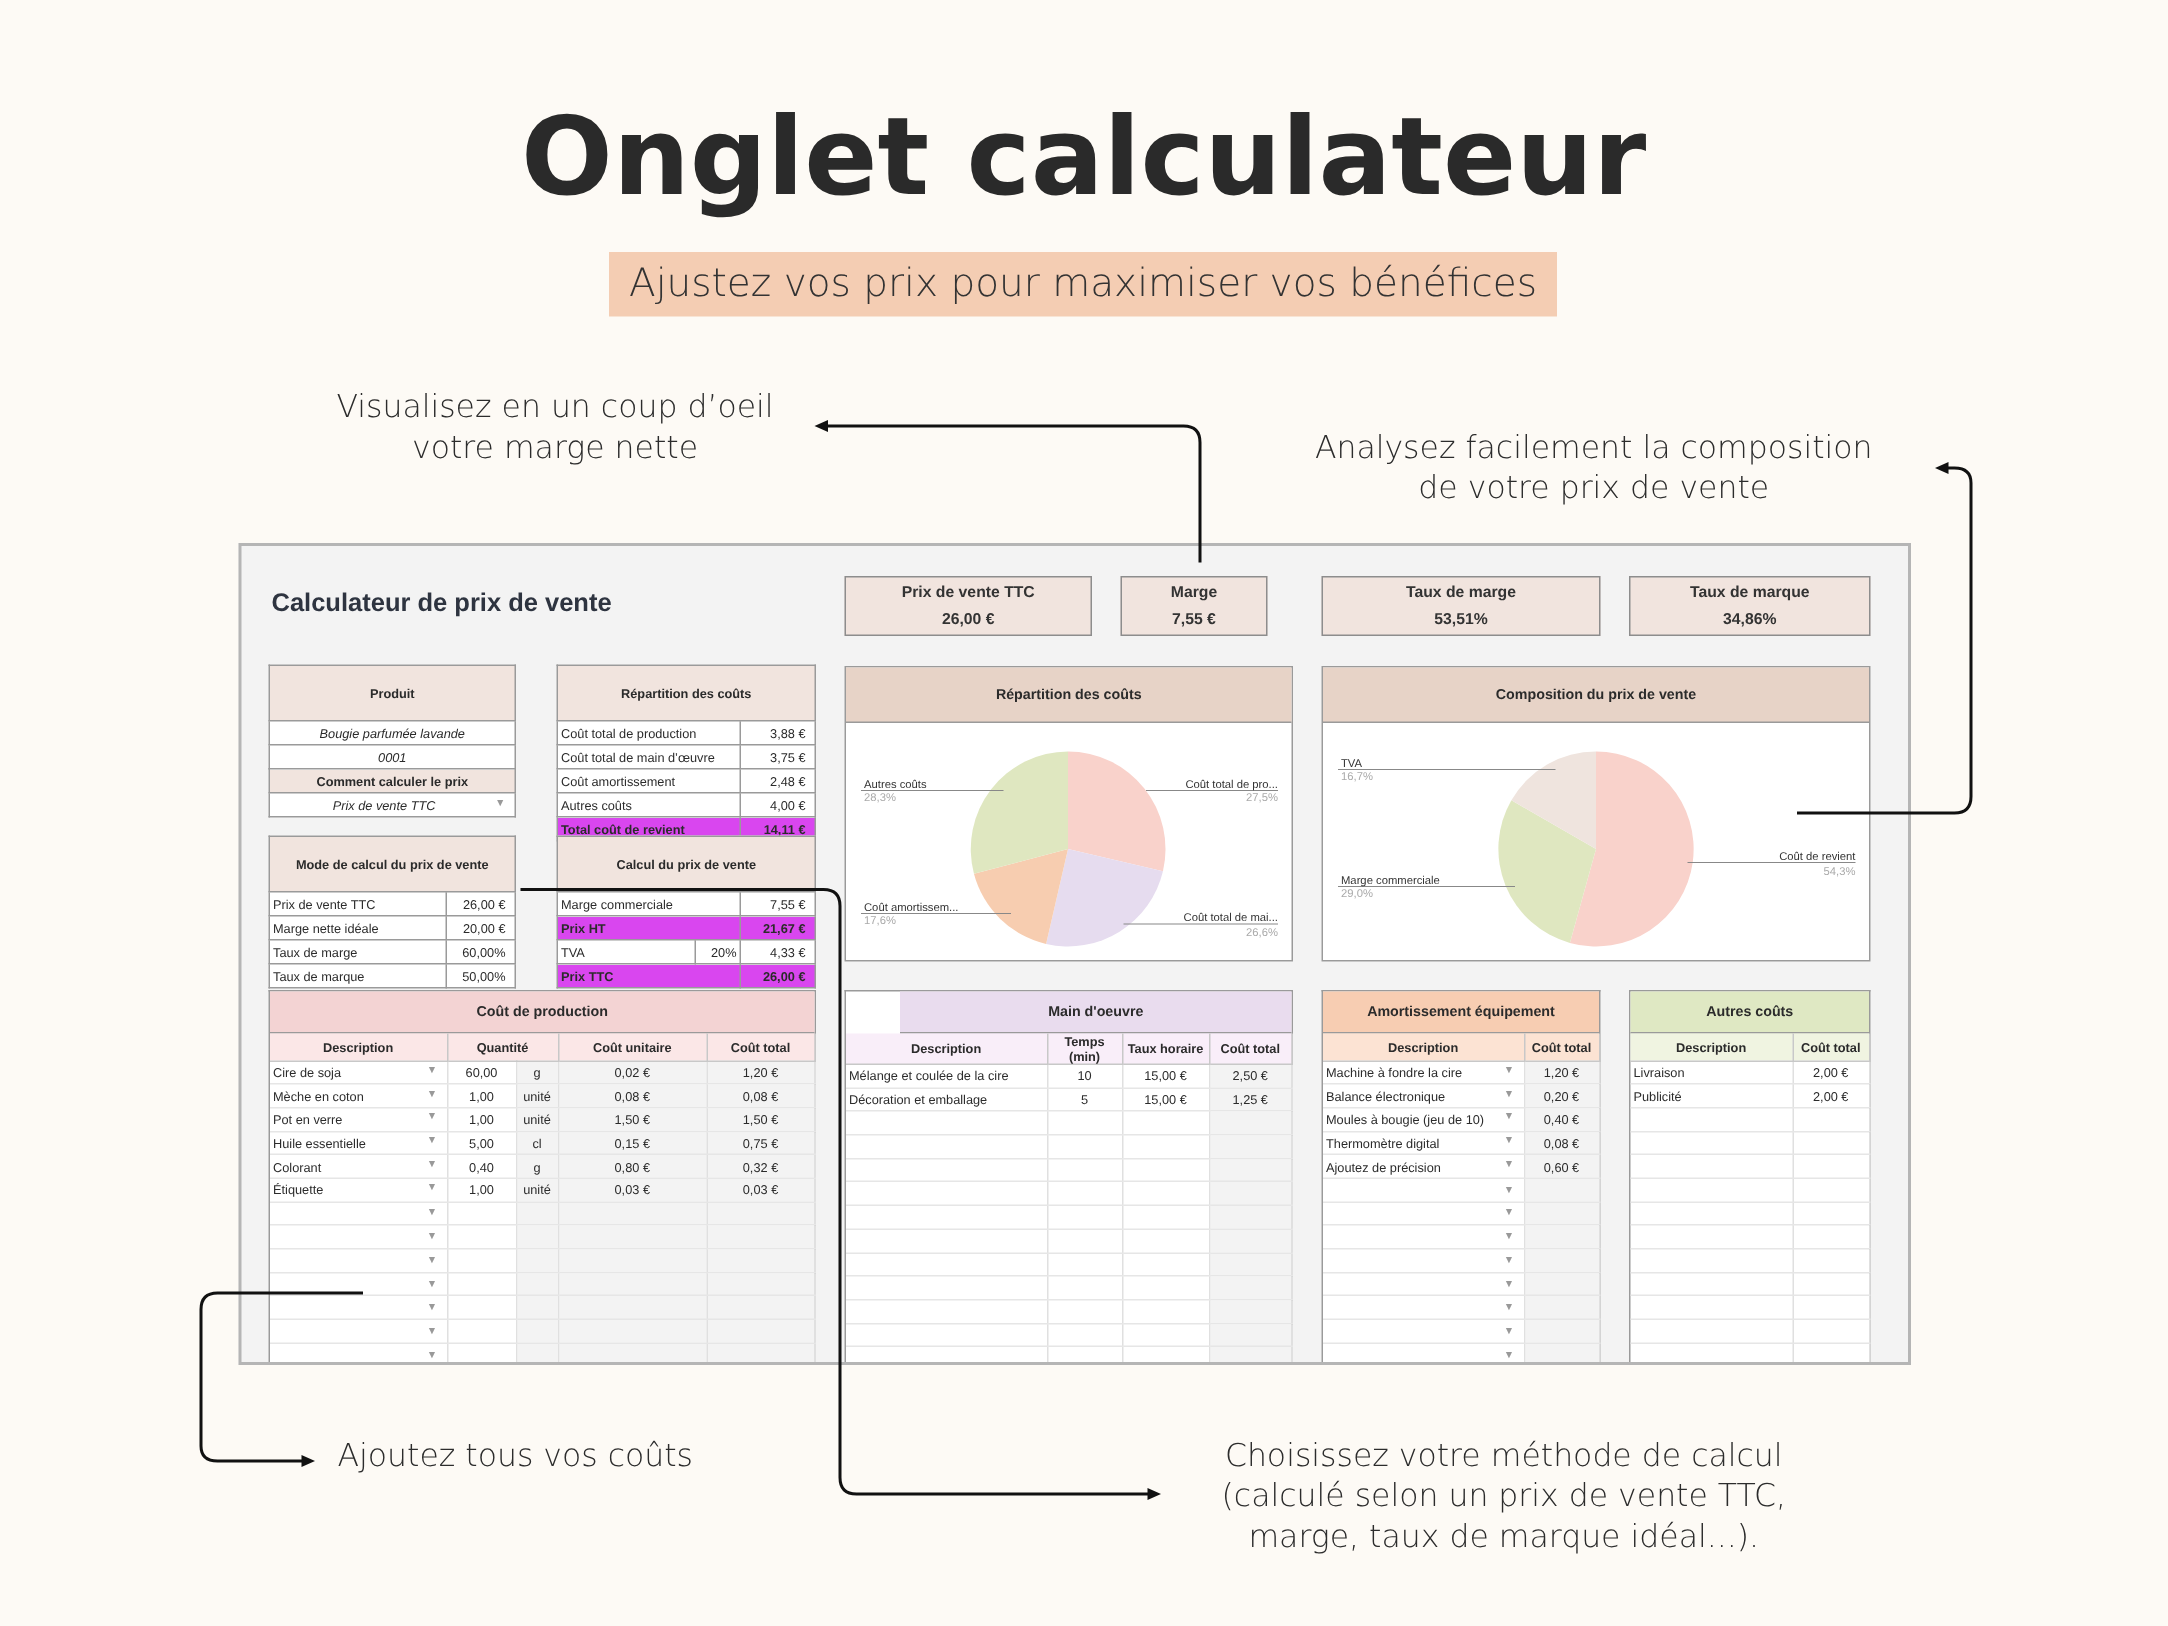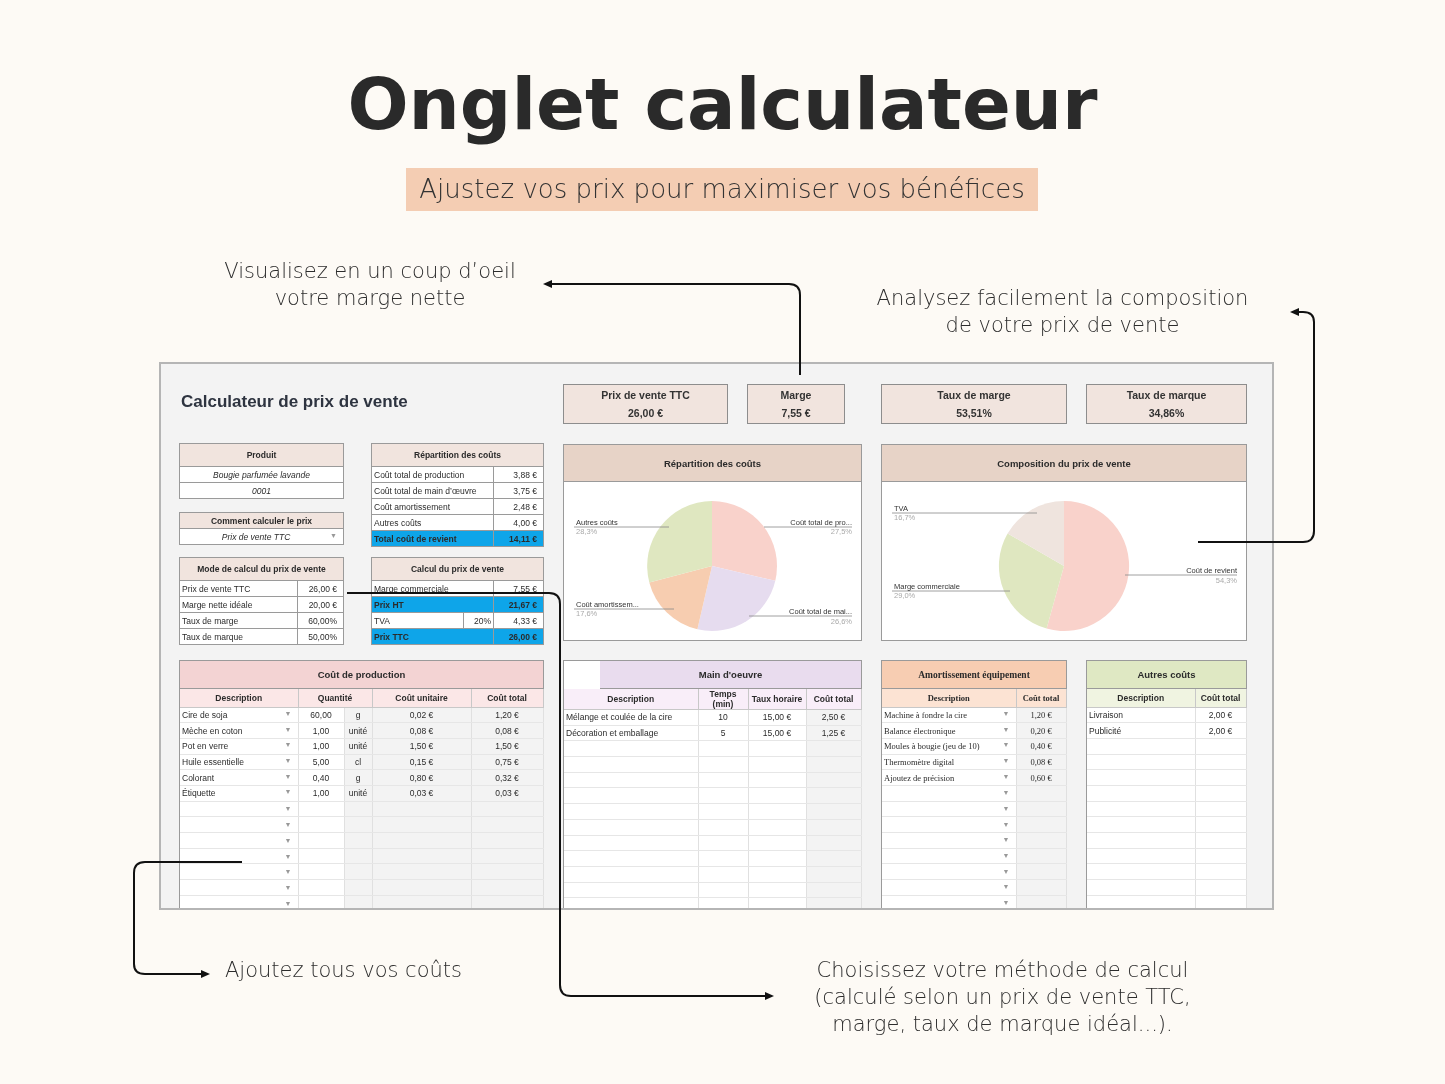--- a/index.html
+++ b/index.html
@@ -15,24 +15,24 @@
 
   .sheet { position: absolute; left: 159px; top: 362px; width: 1115px; height: 548px; background: #f3f3f3; border: 2px solid #b5b5b5; overflow: hidden; font-family: "Liberation Sans", sans-serif; }
   .sheet-title { position: absolute; left: 20px; top: 28px; font-size: 17px; font-weight: bold; color: #2e3440; }
 
   .kpi { position: absolute; top: 20px; height: 40px; background: #f1e4de; border: 1px solid #8d8d8d; text-align: center; font-size: 10.5px; font-weight: bold; color: #333; }
   .kpi .k-label { display: block; margin-top: 4px; }
   .kpi .k-val { display: block; margin-top: 6px; }
 
   table.box { position: absolute; border-collapse: collapse; font-size: 8.5px; background: #fff; }
   table.box td, table.box th { border: 1px solid #9a9a9a; height: 16px; padding: 0 2px; white-space: nowrap; overflow: hidden; }
-  table.box th { background: #f1e4de; font-weight: bold; height: 23px; text-align: center; }
+  table.box th { background: #f1e4de; font-weight: bold; height: 37px; text-align: center; }
   table.box td.num { text-align: right; padding-right: 6px; }
   table.box td.italic { font-style: italic; text-align: center; }
-  table.box tr.total td { background: #0ea5e9; font-weight: bold; }
+  table.box tr.total td { background: #d946ef; font-weight: bold; }
   .caret { float: right; color: #999; font-size: 7px; margin-right: 4px; }
 
   .chart { position: absolute; top: 80px; height: 197px; background: #fff; border: 1px solid #9a9a9a; }
   .chart .c-head { height: 37px; line-height: 37px; background: #e7d3c7; text-align: center; font-size: 9.5px; font-weight: bold; border-bottom: 1px solid #9a9a9a; }
   .chart svg { position: absolute; left: 0; top: 38px; }
 
   .tbl { position: absolute; top: 296px; background: #fff; border: 1px solid #9a9a9a; border-bottom: none; font-size: 8.5px; }
   .tbl .t-head { height: 28px; line-height: 28px; text-align: center; font-weight: bold; font-size: 9.5px; border-bottom: 1px solid #9a9a9a; }
   .tbl table { border-collapse: collapse; width: 100%; table-layout: fixed; }
   .tbl th { height: 18px; font-weight: bold; border-right: 1px solid #c8c8c8; border-bottom: 1px solid #c8c8c8; text-align: center; }
@@ -448,21 +448,21 @@
           <tr>
             <td></td>
             <td class="c"></td>
             <td class="c"></td>
             <td class="c grey"></td>
           </tr>
         </tbody>
     </table>
   </div>
 
-  <div class="tbl" style="left:720px; width:186px; height:252px;font-family:Liberation Serif, serif;">
+  <div class="tbl" style="left:720px; width:186px; height:252px;">
     <div class="t-head" style="background:#f7cdb2;">Amortissement équipement</div>
     <table>
       <colgroup>
           <col style="width:134px">
           <col style="width:50px">
         </colgroup>
       <tbody>
           <tr style="background:#fce3d3;">
         <th>Description</th>
         <th>Coût total</th>

